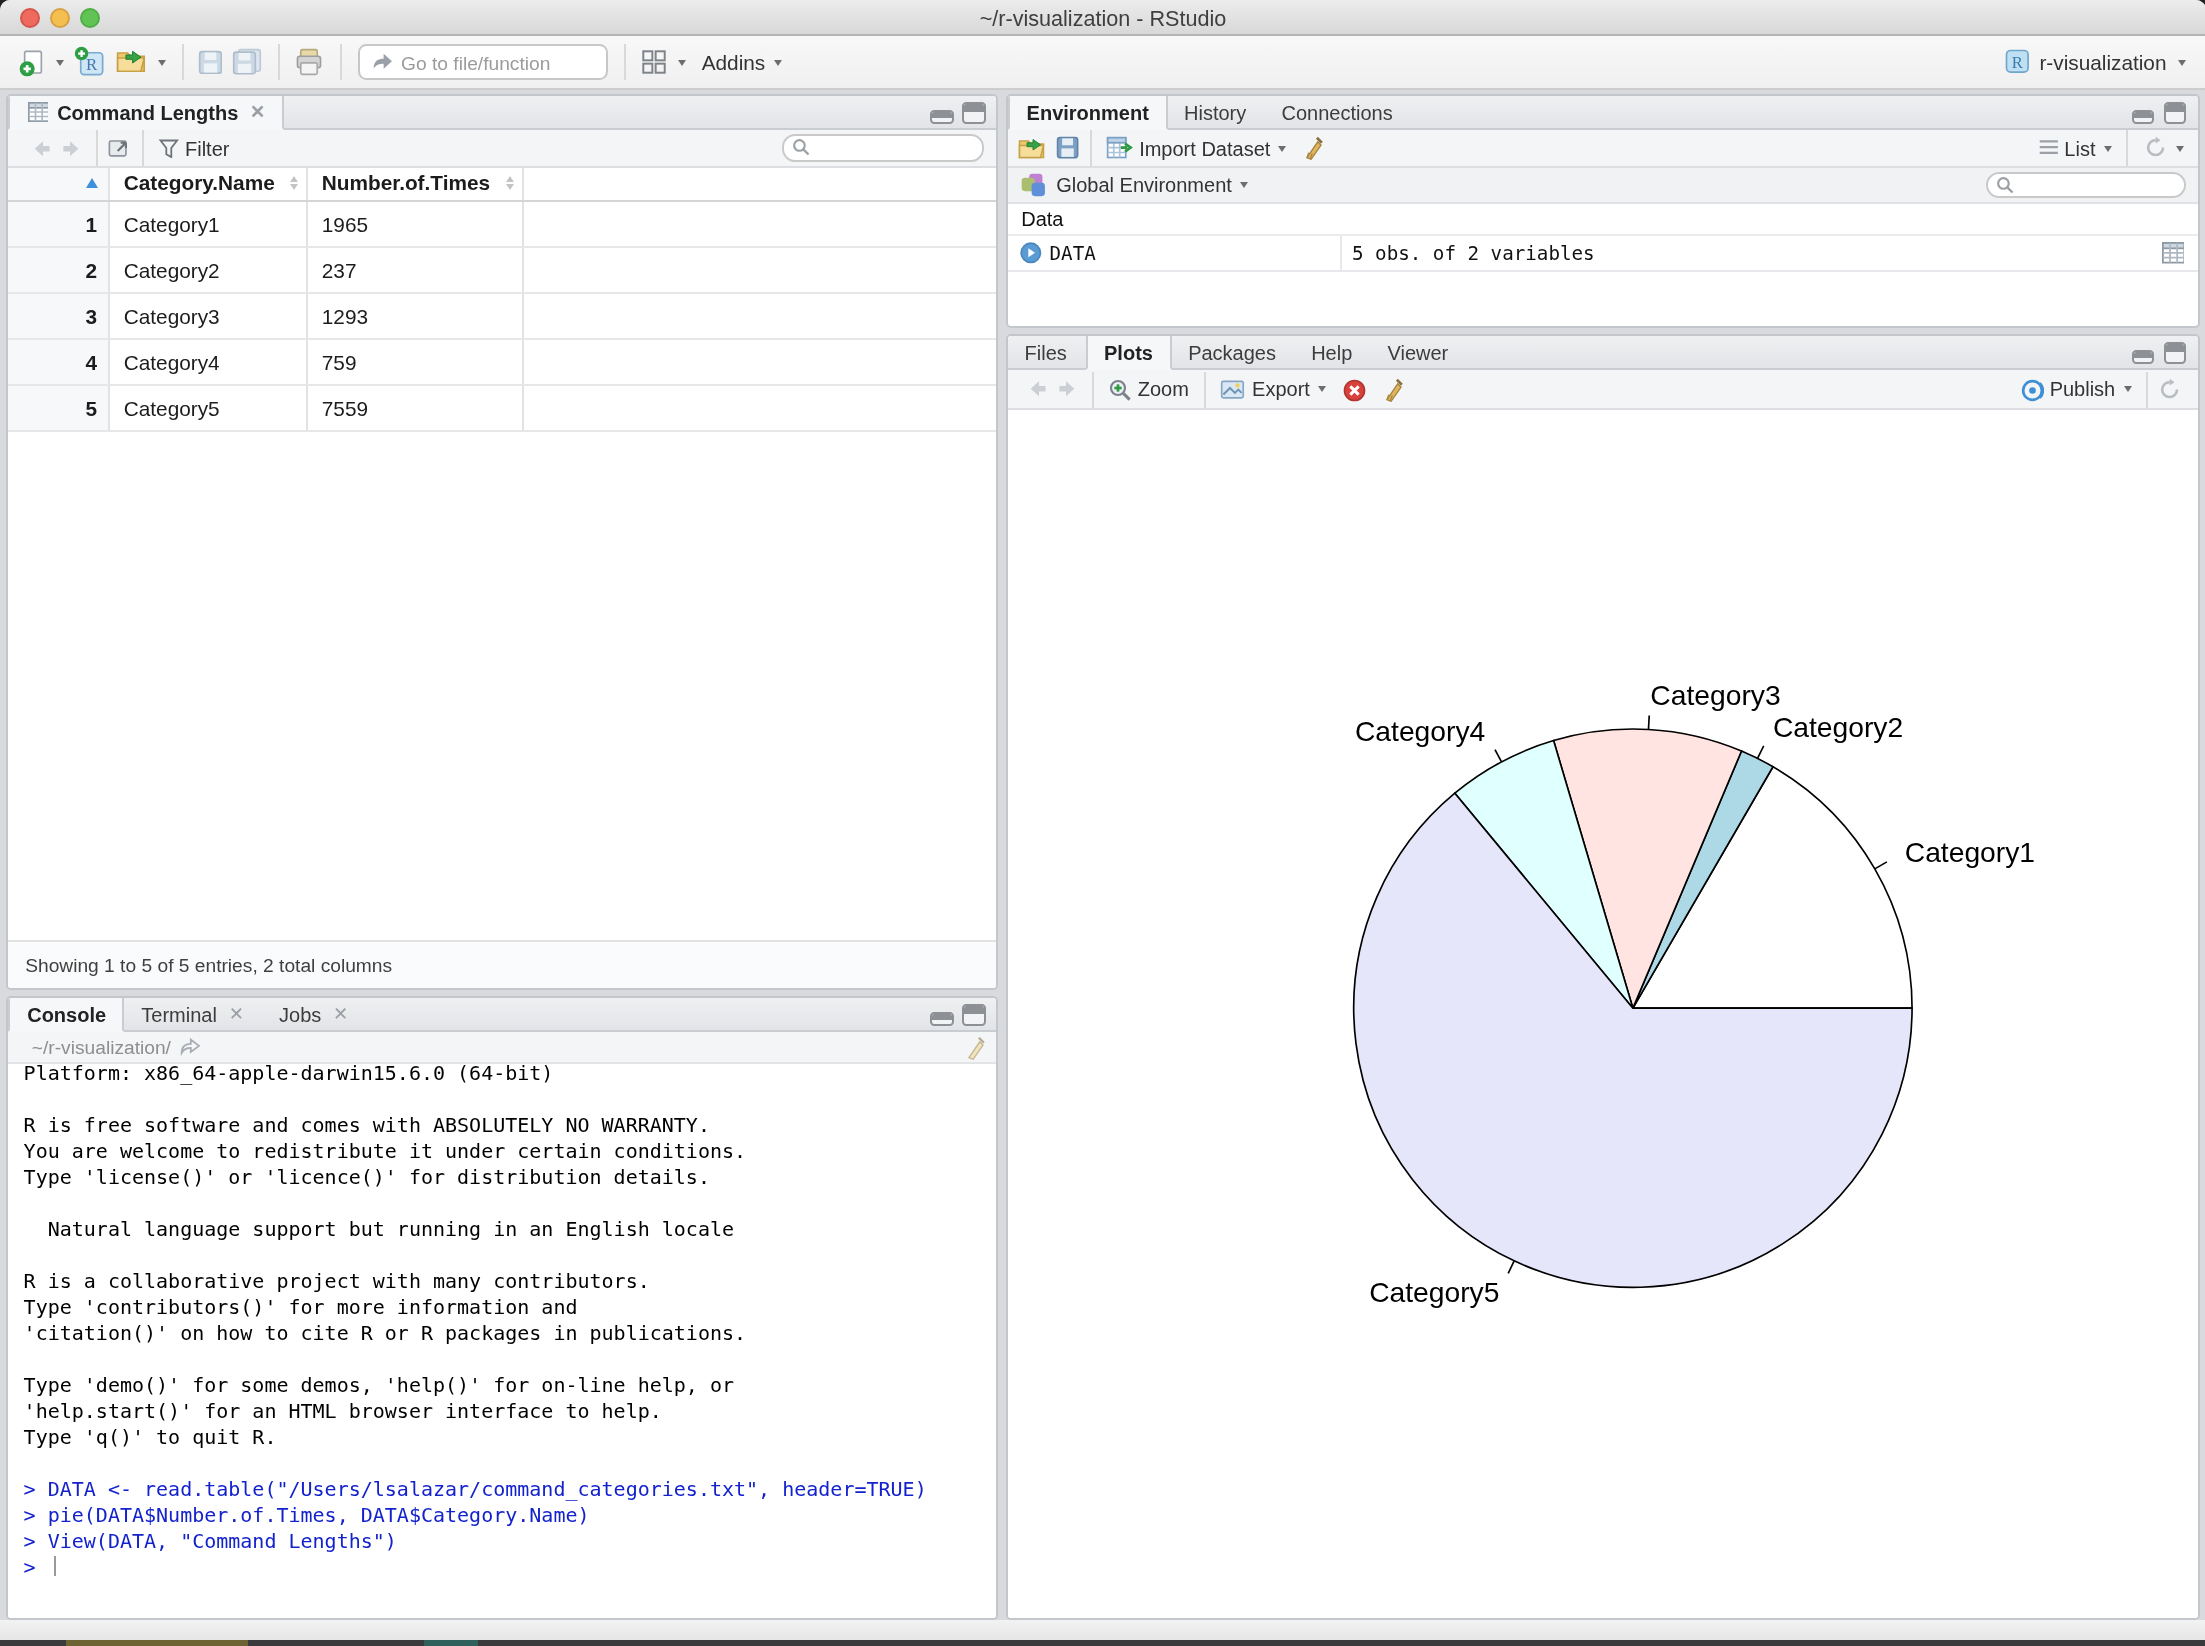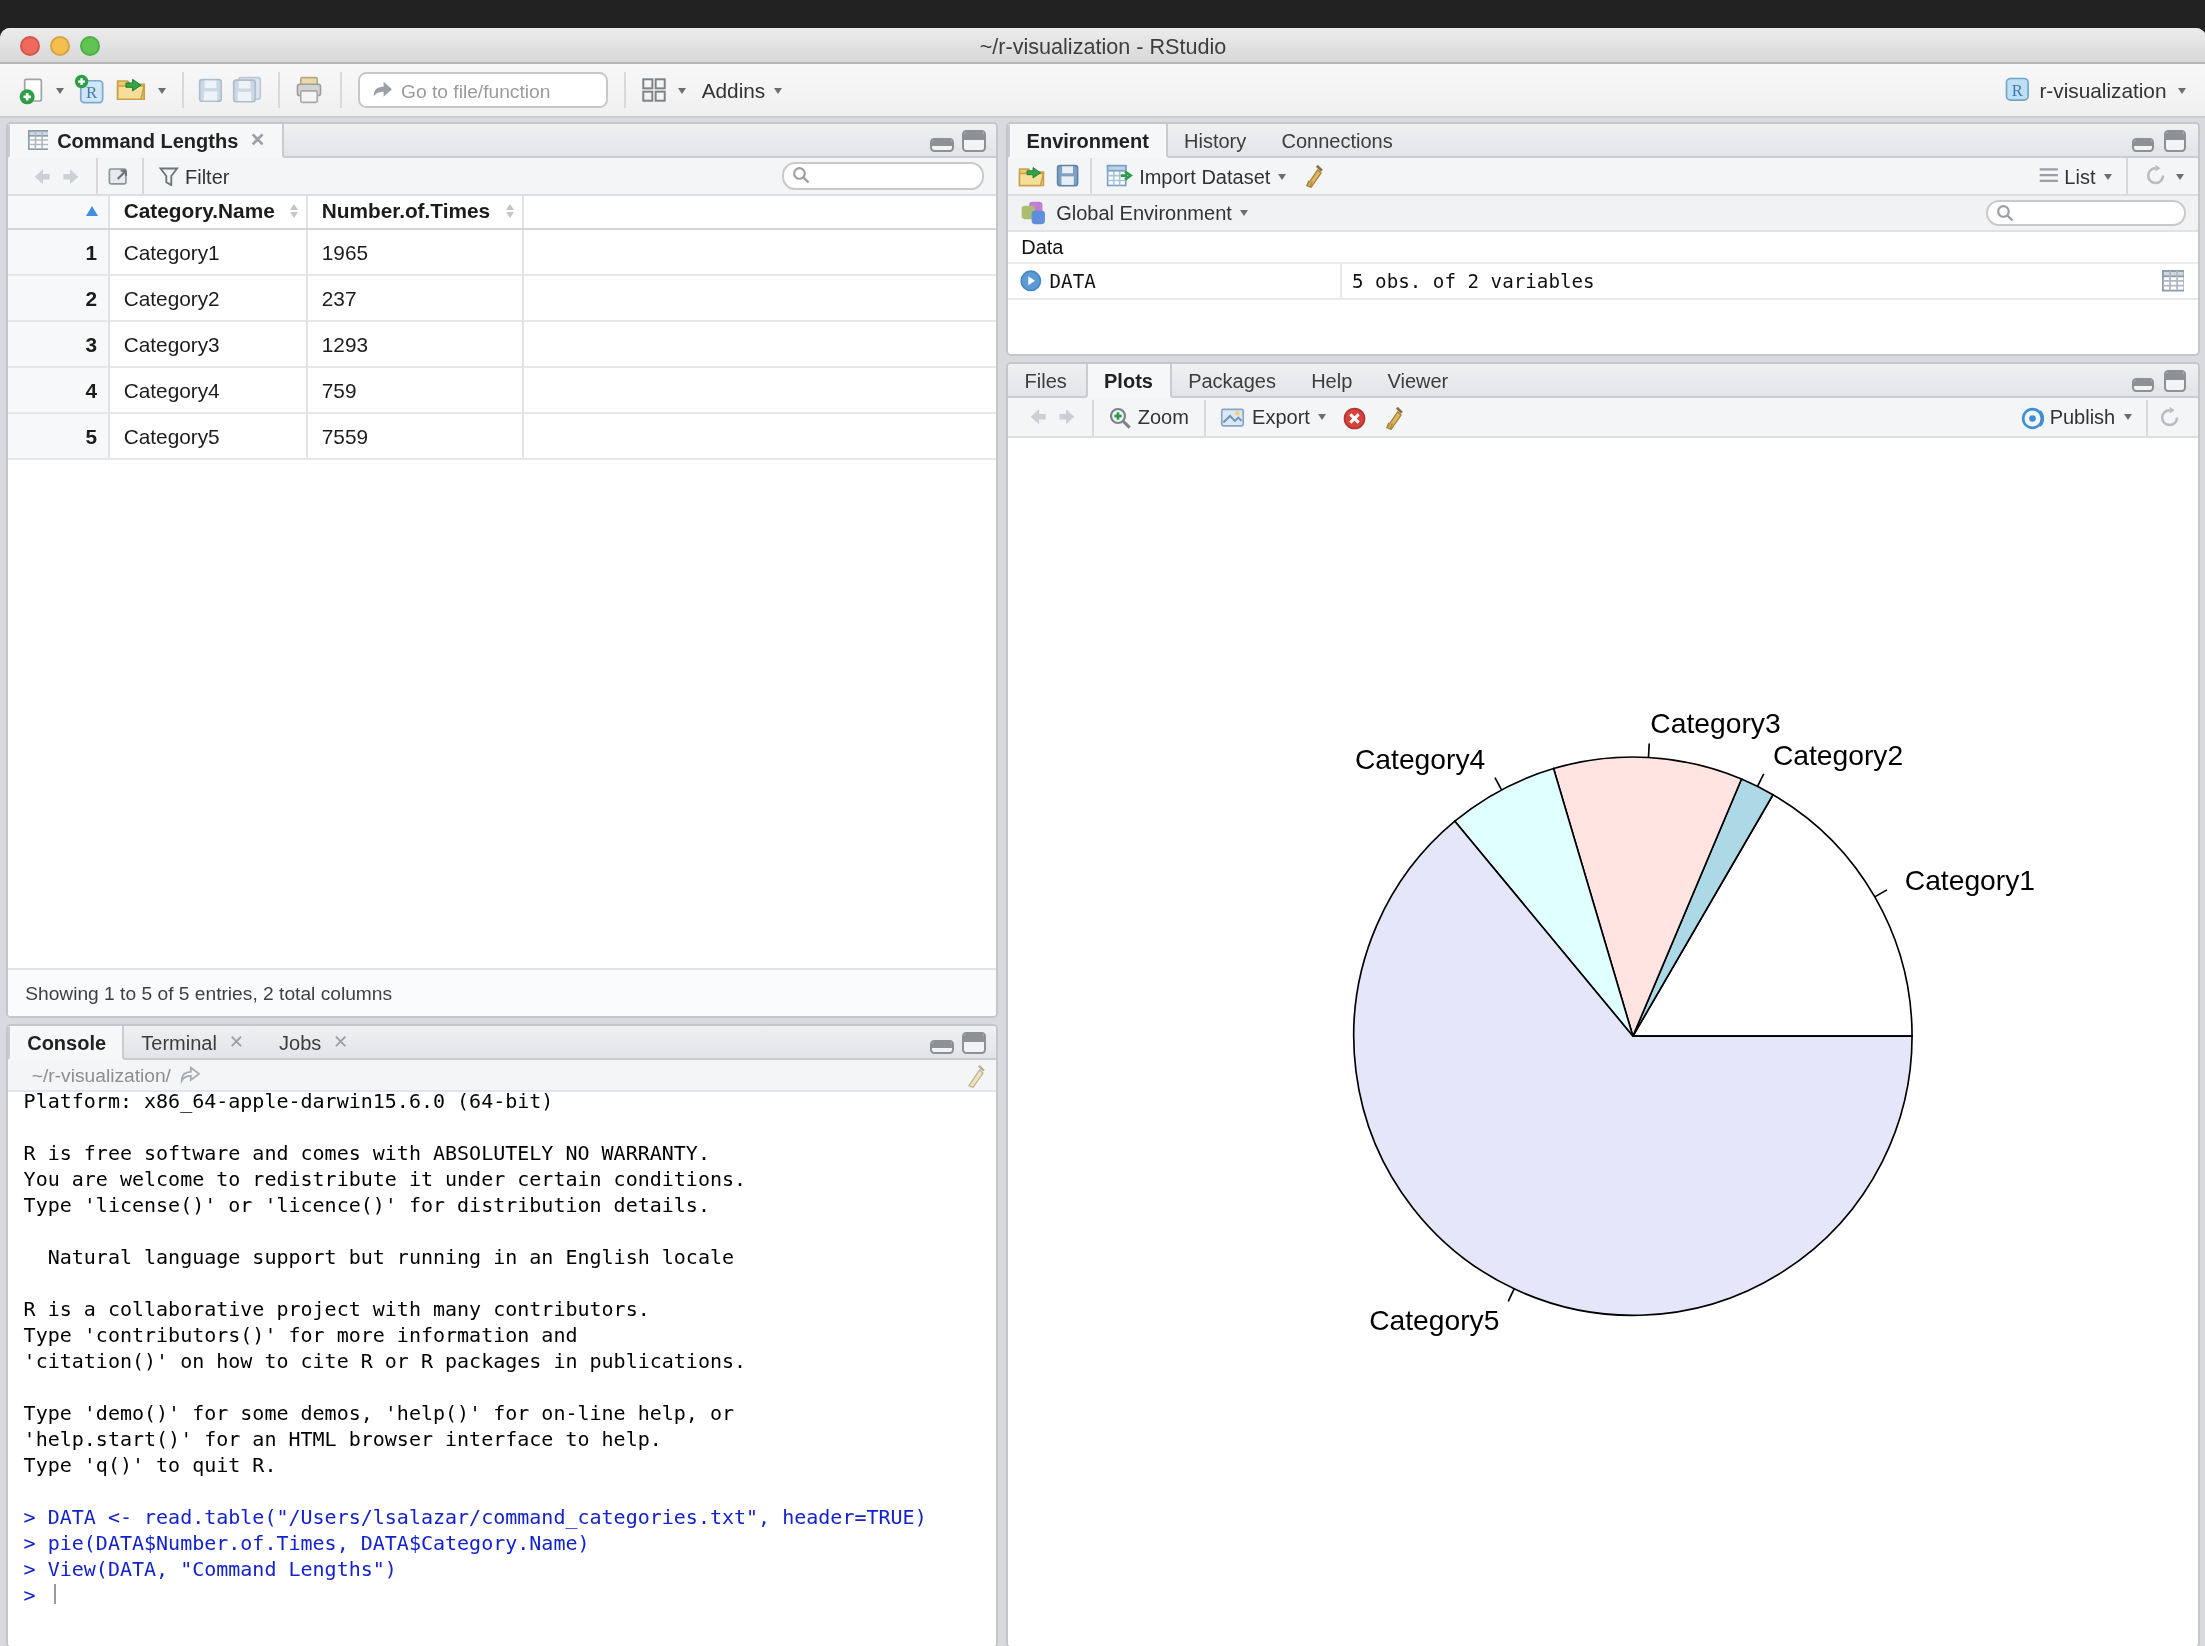--- a/index.html
+++ b/index.html
@@ -1,17 +1,17 @@
 <!DOCTYPE html>
 <html style="font-size:13.3px"><head>
 <meta charset="utf-8">
 <style>
   * { margin:0; padding:0; box-sizing:border-box; }
   html,body { width:2205px; height:1647px; overflow:hidden; background:#222; }
-  .viewport { width:2205px; height:1540px; position:relative;margin-top:28px; }
+  .viewport { width:2205px; height:1540px; position:relative; }
   .scale { width:1103px; height:823px; transform:scale(2); transform-origin:0 0; position:absolute; top:0; left:0;
            font-family:"Liberation Sans", sans-serif; }
   .window { position:absolute; inset:0; background:#d8dadd; border-radius:5px 5px 0 0; overflow:hidden; }
 
   
   .titlebar { position:absolute; left:0; top:0; right:0; height:18.3px;
     background:linear-gradient(#ececec,#d8d8d8); border-bottom:0.8px solid #b4b4b4;
     display:flex; align-items:center; justify-content:center; }
   .traffic { position:absolute; left:10px; top:4.2px; display:flex; gap:5px; }
   .light { width:10px; height:10px; border-radius:50%; }

